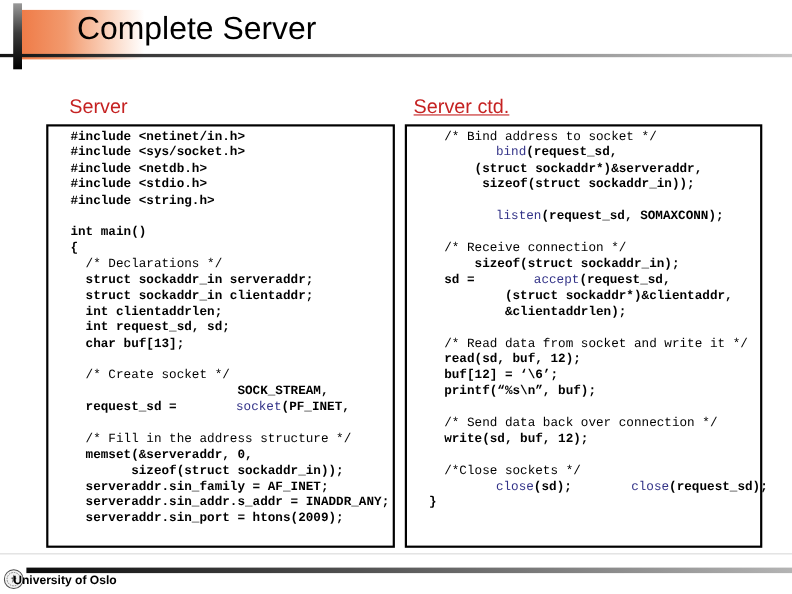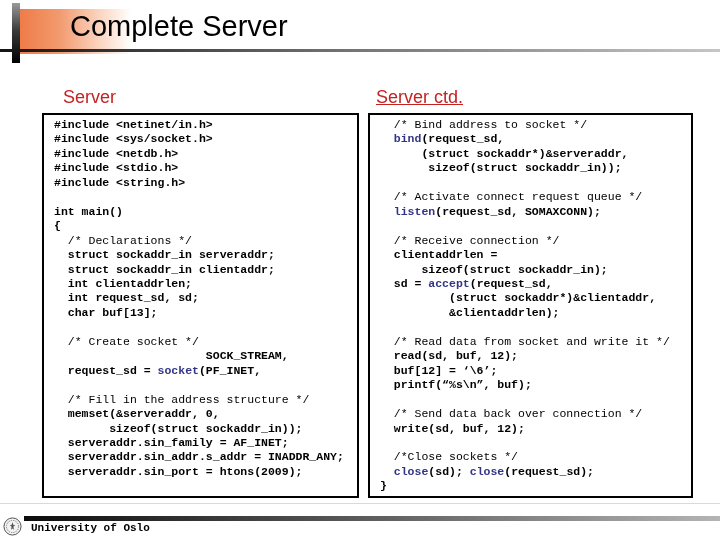--- a/index.html
+++ b/index.html
@@ -27,45 +27,44 @@
   
   .col-heading{
     position:absolute;top:87px;font-size:18px;color:#c52222;white-space:nowrap;
   }
   .col-heading.left{left:27px;margin-left:36px;}
   .col-heading.right{left:376px;text-decoration:underline;}
   
   .code-box{
     position:absolute;top:113px;height:385px;background:#fff;
     border:2px solid #000;box-sizing:border-box;
-    padding:3px 0 0 10px;
+    padding:3px 0 0 20px;
     font-family:"Liberation Mono","DejaVu Sans Mono",monospace;
     font-size:11.5px;line-height:14.45px;color:#000;
   }
   .code-box.left{left:42px;width:317px;}
   .code-box.right{left:368px;width:325px;}
   .ln{white-space:pre;}
   .ln .c{font-weight:bold;color:#000;}
-  .ln .k{font-weight:bold;color:#333388;}
+  .ln .k{font-weight:normal;color:#333388;margin-left:47px;}
   .ln .m{font-weight:normal;color:#000;margin-top:32px;}
   
   .footer-hairline{
     position:absolute;left:0;top:503px;width:720px;height:1px;background:#d9d9d9;
   }
   .footer-bar{
     position:absolute;left:24px;top:516px;width:696px;height:5px;
     background:linear-gradient(to right,#0c0c0c 0%,#555 45%,#b4b4b4 100%);
   }
   .uio-logo{
     position:absolute;left:3px;top:517px;width:19px;height:19px;
   }
   .uni-name{
-    position:absolute;left:31px;top:522px;font-size:11px;font-weight:bold;color:#000;
+    position:absolute;left:12px;top:522px;font-size:11px;font-weight:bold;color:#000;
     white-space:pre;
-    font-family:Liberation Mono, monospace;
   }
   .credit{
     position:absolute;left:0;top:554px;width:720px;text-align:center;
     font-size:9.5px;color:#000;white-space:pre;
   }
 </style>
 </head>
 <body>
 
 <div class="accent-rect"></div>
@@ -102,25 +101,23 @@
     <div class="ln"><span class="c">  serveraddr.sin_family = AF_INET;</span></div>
     <div class="ln"><span class="c">  serveraddr.sin_addr.s_addr = INADDR_ANY;</span></div>
     <div class="ln"><span class="c">  serveraddr.sin_port = htons(2009);</span></div>
   </div>
 <div class="code-box right">
     <div class="ln"><span class="m">  /* Bind address to socket */</span></div>
     <div class="ln"><span class="c">  </span><span class="k">bind</span><span class="c">(request_sd,</span></div>
     <div class="ln"><span class="c">      (struct sockaddr*)&amp;serveraddr,</span></div>
     <div class="ln"><span class="c">       sizeof(struct sockaddr_in));</span></div>
     <div class="ln">&nbsp;</div>
-    <div class="ln"><span class="m">  /* Activate connect request queue */</span></div>
     <div class="ln"><span class="c">  </span><span class="k">listen</span><span class="c">(request_sd, SOMAXCONN);</span></div>
     <div class="ln">&nbsp;</div>
     <div class="ln"><span class="m">  /* Receive connection */</span></div>
-    <div class="ln"><span class="c">  clientaddrlen =</span></div>
     <div class="ln"><span class="c">      sizeof(struct sockaddr_in);</span></div>
     <div class="ln"><span class="c">  sd = </span><span class="k">accept</span><span class="c">(request_sd,</span></div>
     <div class="ln"><span class="c">          (struct sockaddr*)&amp;clientaddr,</span></div>
     <div class="ln"><span class="c">          &amp;clientaddrlen);</span></div>
     <div class="ln">&nbsp;</div>
     <div class="ln"><span class="m">  /* Read data from socket and write it */</span></div>
     <div class="ln"><span class="c">  read(sd, buf, 12);</span></div>
     <div class="ln"><span class="c">  buf[12] = ‘\6’;</span></div>
     <div class="ln"><span class="c">  printf(“%s\n”, buf);</span></div>
     <div class="ln">&nbsp;</div>

